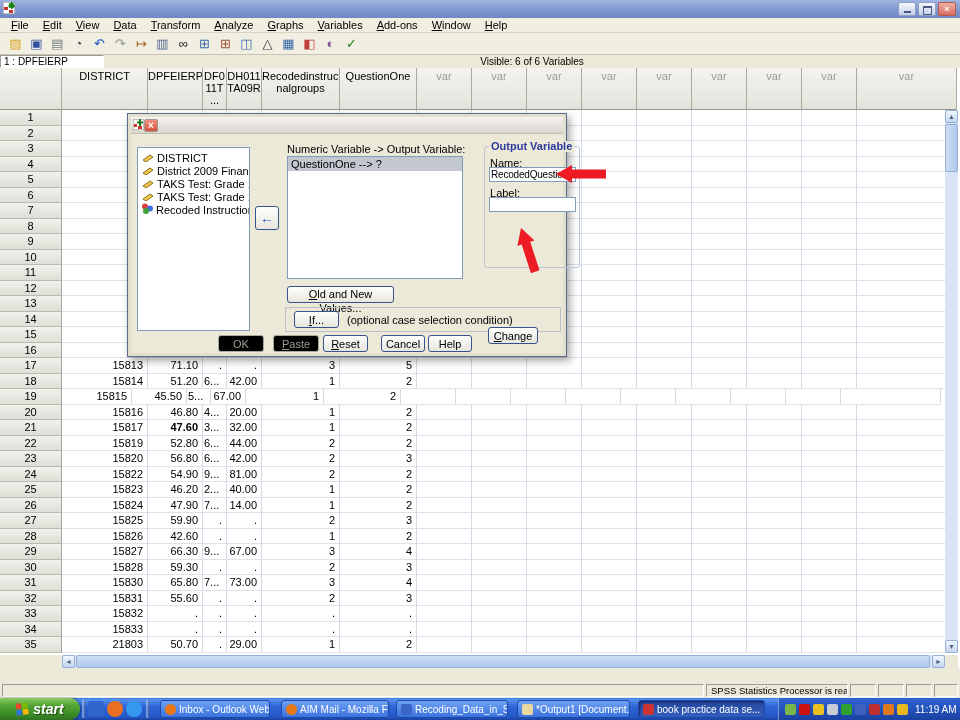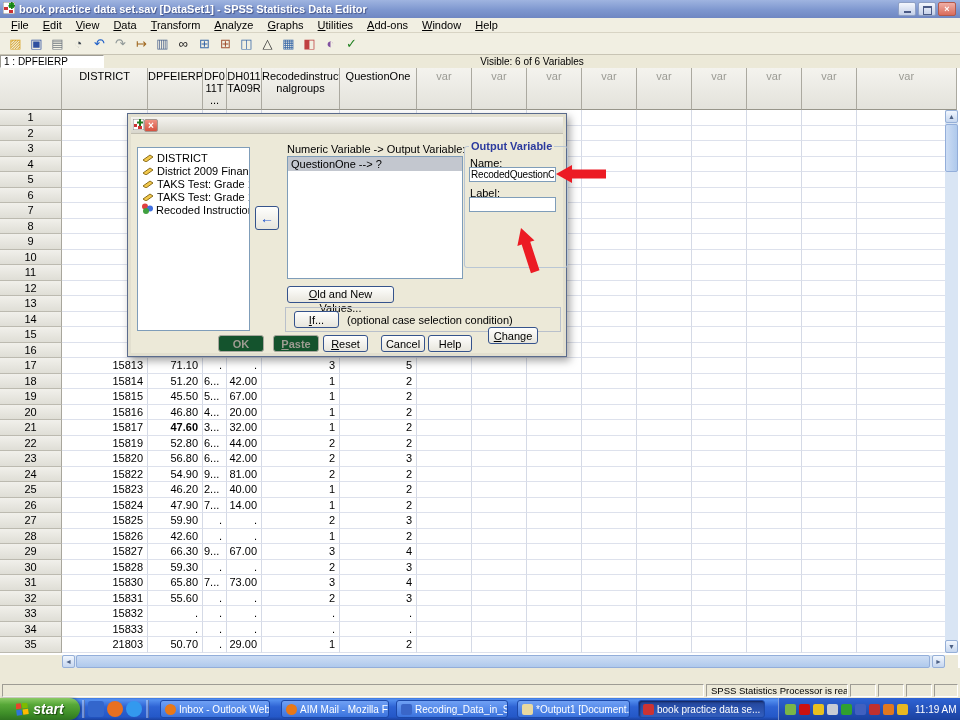--- a/index.html
+++ b/index.html
@@ -61,33 +61,33 @@
     background:linear-gradient(180deg,#F5F4F0,#D8D6CC);display:flex;align-items:center;padding:0 2px;
     border-bottom:1px solid #C0BDB0;}
   .dlg-title-text{font-weight:bold;font-size:11px;margin-left:4px;flex:1;}
   .dlg-close{width:14px;height:13px;background:linear-gradient(#EF9182,#D55240);border:1px solid #A8978E;
     border-radius:2px;color:#fff;font-weight:bold;font-size:10px;line-height:12px;text-align:center;box-sizing:border-box;}
   .varlist{position:absolute;left:9px;top:33px;width:113px;height:184px;background:#fff;border:1px solid #7F9DB9;box-sizing:border-box;padding-top:3px;}
   .varitem{display:flex;align-items:center;gap:3px;height:13px;padding-left:3px;font-size:11px;white-space:nowrap;overflow:hidden;}
   .xp-btn{position:absolute;border:1px solid #35538C;border-radius:3px;background:linear-gradient(#FEFEFD,#E8E6DD);
     font-family:"Liberation Sans",sans-serif;font-size:11px;color:#000;padding:0;box-sizing:border-box;}
   .xp-btn span{display:block;line-height:14px;}
-  .xp-btn[disabled]{border-color:#A8A89E;color:#9D9C92;background:#14532d;font-weight:bold;}
+  .xp-btn[disabled]{border-color:#A8A89E;color:#9D9C92;background:#000000;}
   .ulf::first-letter{text-decoration:underline;}
   .arrow-btn{left:127px;top:92px;width:24px;height:24px;font-weight:bold;color:#2255CC;font-size:14px;}
   .arrow-btn span{line-height:21px;color:#2255CC;}
   .num-label{position:absolute;left:159px;top:29px;font-size:11px;}
   .targetlist{position:absolute;left:159px;top:42px;width:176px;height:123px;background:#fff;border:1px solid #7F9DB9;box-sizing:border-box;}
   .titem{height:14px;font-size:11px;line-height:14px;padding-left:3px;}
   .titem.sel{background:#C3C7CF;}
   .oldnew{left:159px;top:172px;width:107px;height:17px;}
   .ifpanel{position:absolute;left:157px;top:193px;width:276px;height:25px;border:1px solid #B9C0CB;box-sizing:border-box;}
   .ifbtn{left:166px;top:197px;width:45px;height:17px;}
   .ifhint{position:absolute;left:219px;top:200px;font-size:11px;}
-  .outgroup{position:absolute;left:336px;top:32px;width:104px;height:122px;border:1px solid #B9C6D4;border-radius:3px;box-sizing:border-box;}
+  .outgroup{position:absolute;left:356px;top:32px;width:96px;height:122px;border:1px solid #B9C6D4;border-radius:3px;box-sizing:border-box;}
   .og-title{position:absolute;left:4px;top:-6px;background:#ECE9D8;padding:0 2px;color:#2B3A9E;font-weight:bold;font-size:11px;line-height:11px;}
   .og-lab{position:absolute;left:5px;font-size:11px;}
   .og-lab::first-letter{text-decoration:underline;}
   .og-input{position:absolute;left:4px;width:87px;height:15px;border:1px solid #7F9DB9;box-sizing:border-box;
     font-family:"Liberation Sans",sans-serif;font-size:10px;padding:0 1px;letter-spacing:-0.2px;}
   .changebtn{left:360px;top:213px;width:50px;height:17px;}
   .b-ok{left:90px;top:221px;width:46px;height:17px;}
   .b-paste{left:145px;top:221px;width:46px;height:17px;}
   .b-reset{left:195px;top:221px;width:45px;height:17px;}
   .b-cancel{left:253px;top:221px;width:44px;height:17px;}
@@ -130,37 +130,36 @@
 
   <div id="titlebar">
     <span><svg width="12" height="12">
           <rect x="0" y="0" width="12" height="12" fill="#fff" stroke="#888"></rect>
           <rect x="1" y="5" width="4" height="3" fill="#C33"></rect>
           <rect x="6" y="8" width="4" height="3" fill="#C33"></rect>
           <rect x="6" y="1" width="5" height="5" fill="#2A2"></rect>
           <rect x="8" y="0" width="1.6" height="7" fill="#1C7A1C"></rect>
           <rect x="5.5" y="3" width="6.5" height="1.6" fill="#1C7A1C"></rect>
         </svg></span>
-    <span class="ttl">book practice data set.sav [DataSet1] - SPSS Statistics Data Editor</span>
     <span class="wbtns">
       <span class="wbtn"><span class="minicon"></span></span>
       <span class="wbtn"><span class="rsticon"></span></span>
       <span class="wbtn close">×</span>
     </span>
   </div>
 
   <div id="menubar">
       <span class="menu-item">File</span>
       <span class="menu-item">Edit</span>
       <span class="menu-item">View</span>
       <span class="menu-item">Data</span>
       <span class="menu-item">Transform</span>
       <span class="menu-item">Analyze</span>
       <span class="menu-item">Graphs</span>
-      <span class="menu-item">Utilities</span>
+      <span class="menu-item">Variables</span>
       <span class="menu-item">Add-ons</span>
       <span class="menu-item">Window</span>
       <span class="menu-item">Help</span>
     </div>
 
   <div id="toolbar">
       <span class="tbico" style="color: rgb(216, 160, 32);">▨</span>
       <span class="tbico" style="color: rgb(48, 80, 160);">▣</span>
       <span class="tbico" style="color: rgb(112, 120, 128);">▤</span>
       <span class="tbico" style="color: rgb(64, 72, 80);">◔</span>
@@ -527,21 +526,21 @@
           <div class="dc" style="width: 55px;"></div>
           <div class="dc" style="width: 55px;"></div>
           <div class="dc" style="width: 55px;"></div>
           <div class="dc" style="width: 55px;"></div>
           <div class="dc" style="width: 55px;"></div>
           <div class="dc" style="width: 55px;"></div>
           <div class="dc" style="width: 100px;"></div>
         </div>
         <div class="grow">
           <div class="rh">19</div>
-          <div class="dc" style="width: 86px;">15815</div>
+          <div class="dc" style="width: 70px;">15815</div>
           <div class="dc" style="width: 55px;">45.50</div>
           <div class="dc lft" style="width: 24px;">5...</div>
           <div class="dc" style="width: 35px;">67.00</div>
           <div class="dc" style="width: 78px;">1</div>
           <div class="dc" style="width: 77px;">2</div>
           <div class="dc" style="width: 55px;"></div>
           <div class="dc" style="width: 55px;"></div>
           <div class="dc" style="width: 55px;"></div>
           <div class="dc" style="width: 55px;"></div>
           <div class="dc" style="width: 55px;"></div>

